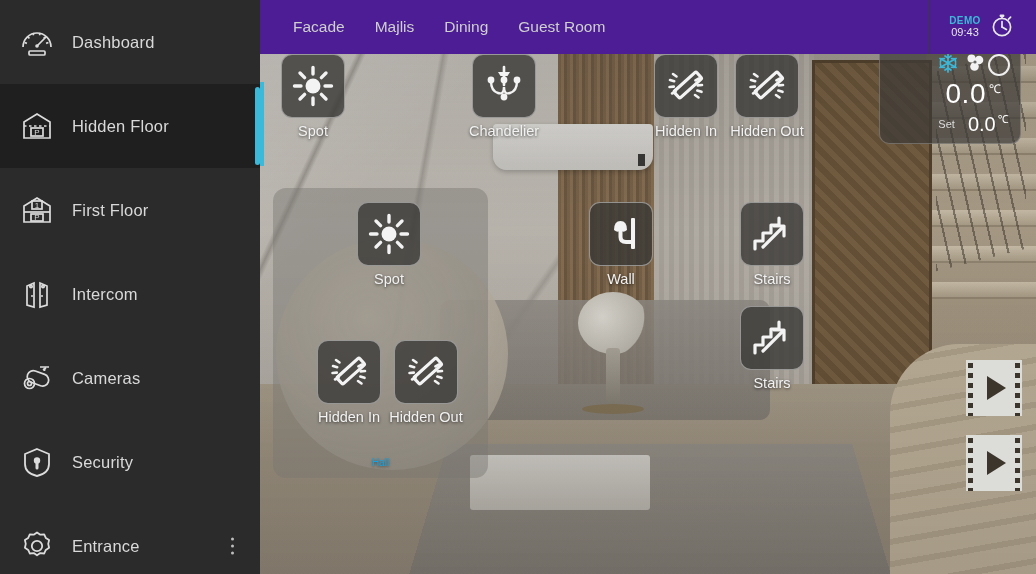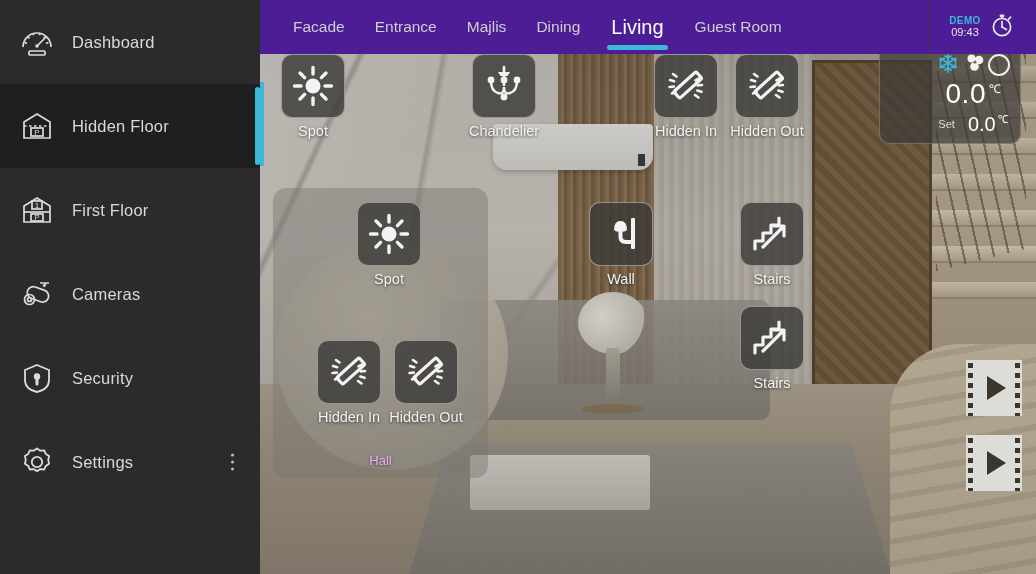--- a/index.html
+++ b/index.html
@@ -122,21 +122,21 @@
               background: rgba(58,56,54,.80); border: 1px solid rgba(215,215,215,.55);
               display: flex; align-items: center; justify-content: center; }
   .dev-tile svg { display: block; }
   .dev-label { margin-top: 5px; font-size: 14.5px; color: #f2f2f2;
                text-shadow: 0 1px 3px rgba(0,0,0,.65); white-space: nowrap; }
 
   
   #hall-group { position: absolute; left: 13px; top: 188px; width: 215px; height: 290px;
                 background: rgba(120,118,114,.45); border-radius: 13px; z-index: 10; }
   #hall-title { position: absolute; bottom: 10px; left: 0; right: 0; text-align: center;
-                font-size: 13px; color: #f0abfc; text-shadow: 0 1px 3px rgba(0,0,0,.6); }
+                font-size: 10px; color: #0ea5e9; text-shadow: 0 1px 3px rgba(0,0,0,.6); }
 
   
   #climate { position: absolute; right: 15px; top: 43px; width: 142px; height: 101px;
              background: rgba(62,60,57,.72); border: 1px solid rgba(190,190,190,.35);
              border-radius: 10px; z-index: 16; padding-left: 47px; }
   .cl-row { display: flex; align-items: center; padding: 8px 10px 0 10px; }
   .cl-snow { margin-right: 4px; }
   .cl-fan { margin-right: auto; }
   .cl-power { width: 22px; height: 22px; border-radius: 50%; border: 2px solid #efefef; }
   .cl-temp { text-align: center; margin-top: 2px; color: #ffffff;
@@ -197,20 +197,33 @@
           <path d="M7 22 H33"></path>
           <rect x="15" y="11" width="10" height="8"></rect>
           <text x="20" y="18" font-size="8" fill="#dcdcdc" stroke="none" text-anchor="middle" font-family="Liberation Sans, sans-serif">1</text>
           <rect x="14" y="24" width="12" height="7"></rect>
           <text x="20" y="30" font-size="8" fill="#dcdcdc" stroke="none" text-anchor="middle" font-family="Liberation Sans, sans-serif">P</text>
         </svg>
       </span>
       <span class="side-label">First Floor</span>
     </div>
 
+    <div class="side-item">
+      <span class="side-ico">
+        <svg width="40" height="40" viewBox="0 0 40 40" fill="none" stroke="#dcdcdc" stroke-width="1.7">
+          <path d="M17 9 L10 12 L10 31 L17 33 Z"></path>
+          <circle cx="14" cy="12.5" r="1.2"></circle>
+          <circle cx="15" cy="22" r="1" fill="#dcdcdc" stroke="none"></circle>
+          <path d="M23 9 L30 12 L30 31 L23 33 Z"></path>
+          <circle cx="26" cy="12.5" r="1.2"></circle>
+          <circle cx="25" cy="22" r="1" fill="#dcdcdc" stroke="none"></circle>
+        </svg>
+      </span>
+      <span class="side-label">Intercom</span>
+    </div>
 
     <div class="side-item">
       <span class="side-ico">
         <svg width="42" height="42" viewBox="0 0 42 42" fill="none" stroke="#dcdcdc" stroke-width="1.7">
           <rect x="11" y="15" width="22" height="12" rx="6" transform="rotate(20 21 21)"></rect>
           <circle cx="13.5" cy="26.5" r="5"></circle>
           <circle cx="13.5" cy="26.5" r="2"></circle>
           <path d="M27 13 L30 11 M24 10 H33"></path>
           <path d="M28.5 11 V14"></path>
         </svg>
@@ -229,21 +242,21 @@
       <span class="side-label">Security</span>
     </div>
 
     <div class="side-item">
       <span class="side-ico">
         <svg width="42" height="42" viewBox="0 0 42 42" fill="none" stroke="#dcdcdc" stroke-width="1.8">
           <path d="M21 7.5 l3.3 2.2 3.9-.4 1.6 3.6 3.3 2.2-.9 3.8.9 3.8-3.3 2.2-1.6 3.6-3.9-.4-3.3 2.2-3.3-2.2-3.9.4-1.6-3.6-3.3-2.2.9-3.8-.9-3.8 3.3-2.2 1.6-3.6 3.9.4z" stroke-linejoin="round"></path>
           <circle cx="21" cy="21" r="5.2"></circle>
         </svg>
       </span>
-      <span class="side-label">Settings</span>
+      <span class="side-label">Entrance</span>
       <span class="side-more">
           <i></i>
           <i></i>
           <i></i>
         </span>
     </div>
   </nav>
 
   <section id="content">
 
@@ -285,31 +298,24 @@
     </div>
 
     <div id="edge-accent"></div>
 
     <header id="topbar">
       <div id="tabs">
         <div class="tab">
           <span>Facade</span>
         </div>
         <div class="tab">
-          <span>Entrance</span>
-        </div>
-        <div class="tab">
           <span>Majlis</span>
         </div>
         <div class="tab">
           <span>Dining</span>
-        </div>
-        <div class="tab active">
-          <span>Living</span>
-          <span class="tab-underline"></span>
         </div>
         <div class="tab">
           <span>Guest Room</span>
         </div>
       </div>
       <div id="clockbox">
         <div id="clock-text">
           <div id="demo-label">DEMO</div>
           <div id="clock-time">09:43</div>
         </div>

